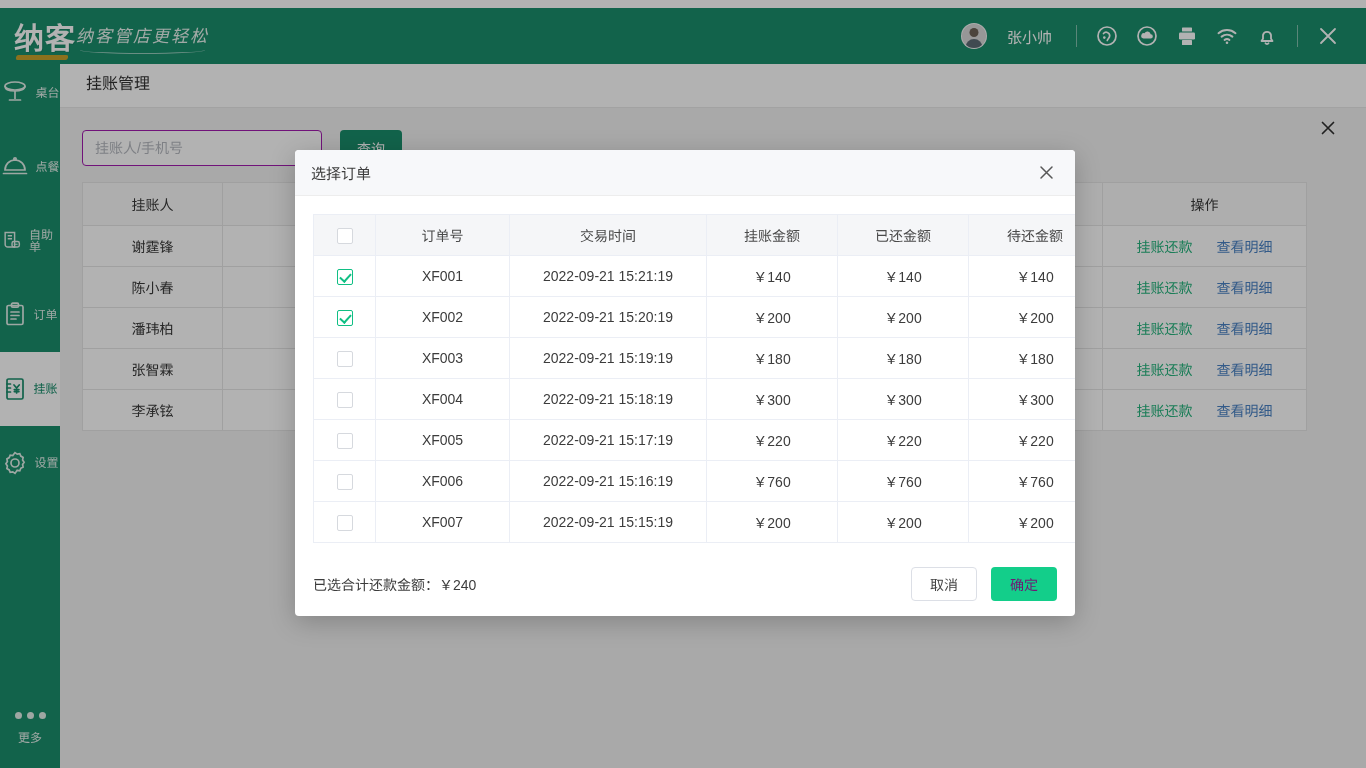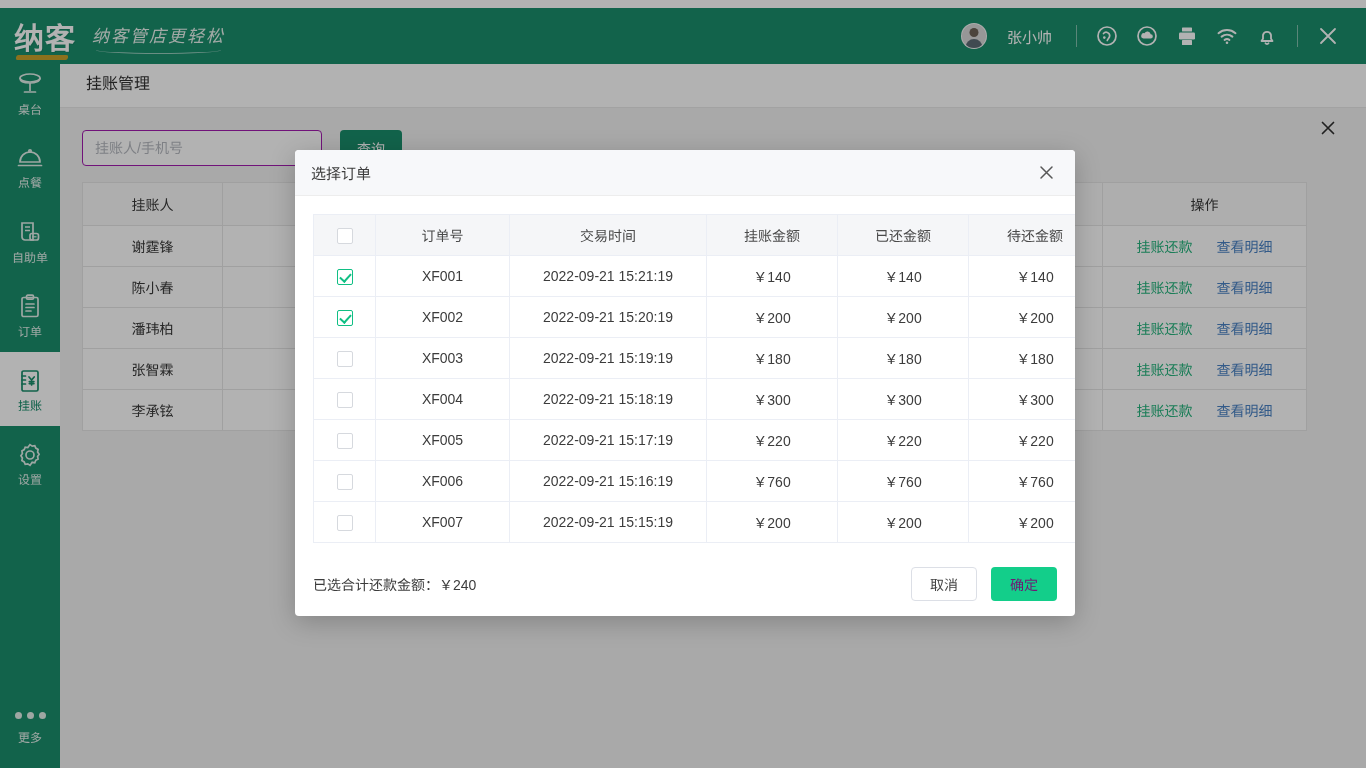--- a/index.html
+++ b/index.html
@@ -21,21 +21,21 @@
   .logo-main {
     font-size: 30px; font-weight: bold; color: #ffffff; letter-spacing: 1px;
     font-family: "DejaVu Sans", sans-serif; position: relative;
     text-shadow: 1px 1px 0 rgba(0,0,0,.08);
   }
   .logo-underline {
     position: absolute; left: 2px; bottom: -2px; width: 52px; height: 5px;
     background: #c8a22a; border-radius: 2px; transform: skewX(-12deg);
   }
   .logo-slogan {
-    margin-left: 16px; color: #e8f3ee; font-size: 17px; letter-spacing: 2px;
+    color: #e8f3ee; font-size: 17px; letter-spacing: 2px;
     font-family: "DejaVu Serif", serif; font-style: italic;
     position: relative; padding-bottom: 4px;
   }
   .logo-slogan::after {
     content: ""; position: absolute; left: 4px; right: 4px; bottom: -3px;
     height: 7px; border-bottom: 1.5px solid rgba(255,255,255,.55);
     border-radius: 50%;
   }
   .topbar-right {
     margin-left: auto; display: flex; align-items: center;
@@ -65,21 +65,21 @@
   }
   .ticon svg { display: block; }
 
   
   .sidebar {
     position: absolute; left: 0; top: 56px; width: 60px; height: 712px;
     background: #1a8e6c; z-index: 4;
     display: flex; flex-direction: column; align-items: center;
   }
   .side-item {
-    width: 60px; height: 74px; display: flex; flex-direction: column;
+    width: 60px; height: 74px; display: flex; flex-direction: row;
     align-items: center; justify-content: center; gap: 5px;
     color: #e2efea;
   }
   .side-item.active { background: #ffffff; color: #1a8e6c; }
   .side-label { font-size: 12px; line-height: 1; }
   .side-item svg { display: block; }
   .side-bottom {
     margin-top: auto; width: 60px; height: 74px; display: flex;
     flex-direction: column; align-items: center; justify-content: center;
     gap: 13px; color: #e2efea; padding-bottom: 6px;

